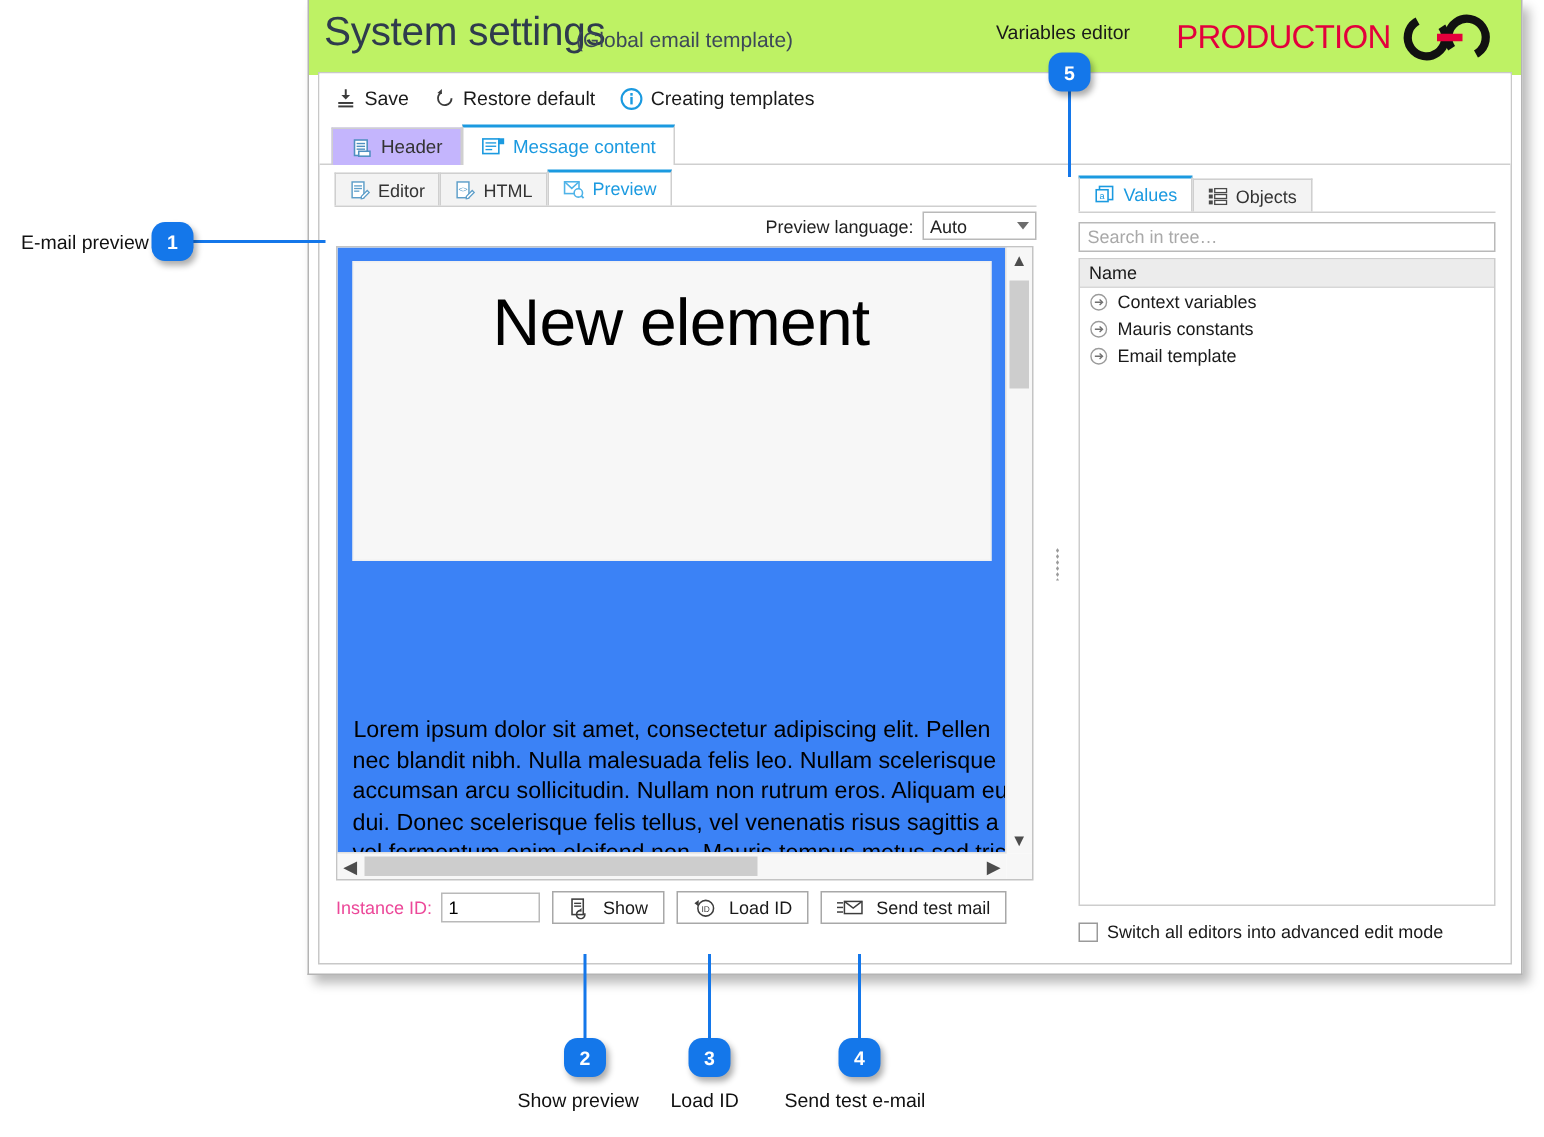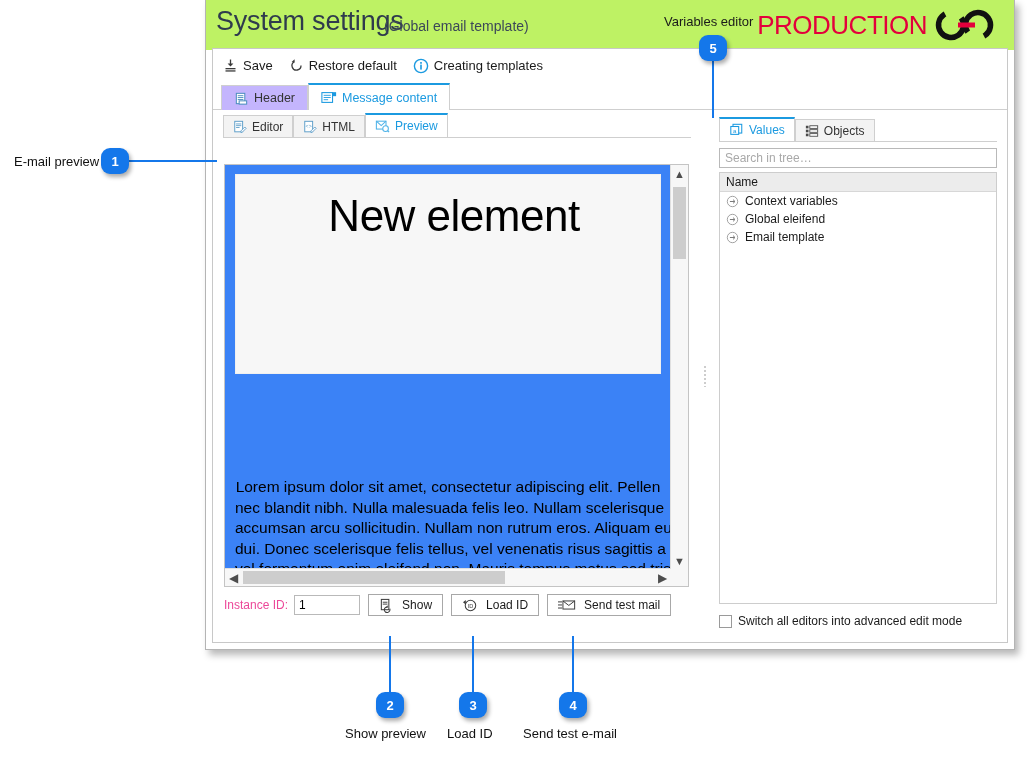--- a/index.html
+++ b/index.html
@@ -62,21 +62,21 @@
   }
   #brand-wrap {
     position: absolute;
     right: 18px;
     top: 8px;
     display: flex;
     align-items: center;
     gap: 7px;
   }
   #brand-text {
-    font-size: 26px;
+    font-size: 22px;
     color: #e3003c;
     letter-spacing: -0.5px;
     font-weight: normal;
     line-height: 1;
   }
   #brand-mark { display:block; }
 
   
   #inner-panel {
     position: absolute;
@@ -592,20 +592,27 @@
               <rect x="1.5" y="2.5" width="11" height="9" fill="#ffffff" stroke="#4fb3e8" stroke-width="1.2"></rect>
               <path d="M1.5 2.5 L7 7.5 L12.5 2.5" fill="none" stroke="#4fb3e8" stroke-width="1.2"></path>
               <circle cx="12" cy="11" r="3.2" fill="#ffffff" stroke="#4fb3e8" stroke-width="1.2"></circle>
               <path d="M14.3 13.3 L16 15" stroke="#4fb3e8" stroke-width="1.4"></path>
             </svg>
             <span>Preview</span>
           </div>
         </div>
         <div id="inner-tabs-underline"></div>
 
+        <div id="preview-lang-row">
+          <span>Preview language:</span>
+          <div id="preview-lang-select">
+            <span>Auto</span>
+            <span class="caret-down"></span>
+          </div>
+        </div>
 
         <div id="preview-frame">
           <div id="preview-doc">
             <div id="preview-hero">
               <div id="preview-heading">New element</div>
             </div>
             <div id="preview-body">Lorem ipsum dolor sit amet, consectetur adipiscing elit. Pellen
 nec blandit nibh. Nulla malesuada felis leo. Nullam scelerisque
 accumsan arcu sollicitudin. Nullam non rutrum eros. Aliquam eu
 dui. Donec scelerisque felis tellus, vel venenatis risus sagittis a
@@ -704,21 +711,21 @@
             </svg>
             <span>Context variables</span>
           </div>
 
           <div class="tree-row">
             <svg width="13" height="13" viewBox="0 0 14 14">
               <circle cx="7" cy="7" r="5.6" fill="none" stroke="#9b9b9b" stroke-width="1"></circle>
               <path d="M4.2 7 H9.2" stroke="#6f6f6f" stroke-width="1"></path>
               <path d="M7.6 5 L9.7 7 L7.6 9" fill="none" stroke="#6f6f6f" stroke-width="1"></path>
             </svg>
-            <span>Global eleifend</span>
+            <span>Mauris constants</span>
           </div>
 
           <div class="tree-row">
             <svg width="13" height="13" viewBox="0 0 14 14">
               <circle cx="7" cy="7" r="5.6" fill="none" stroke="#9b9b9b" stroke-width="1"></circle>
               <path d="M4.2 7 H9.2" stroke="#6f6f6f" stroke-width="1"></path>
               <path d="M7.6 5 L9.7 7 L7.6 9" fill="none" stroke="#6f6f6f" stroke-width="1"></path>
             </svg>
             <span>Email template</span>
           </div>

